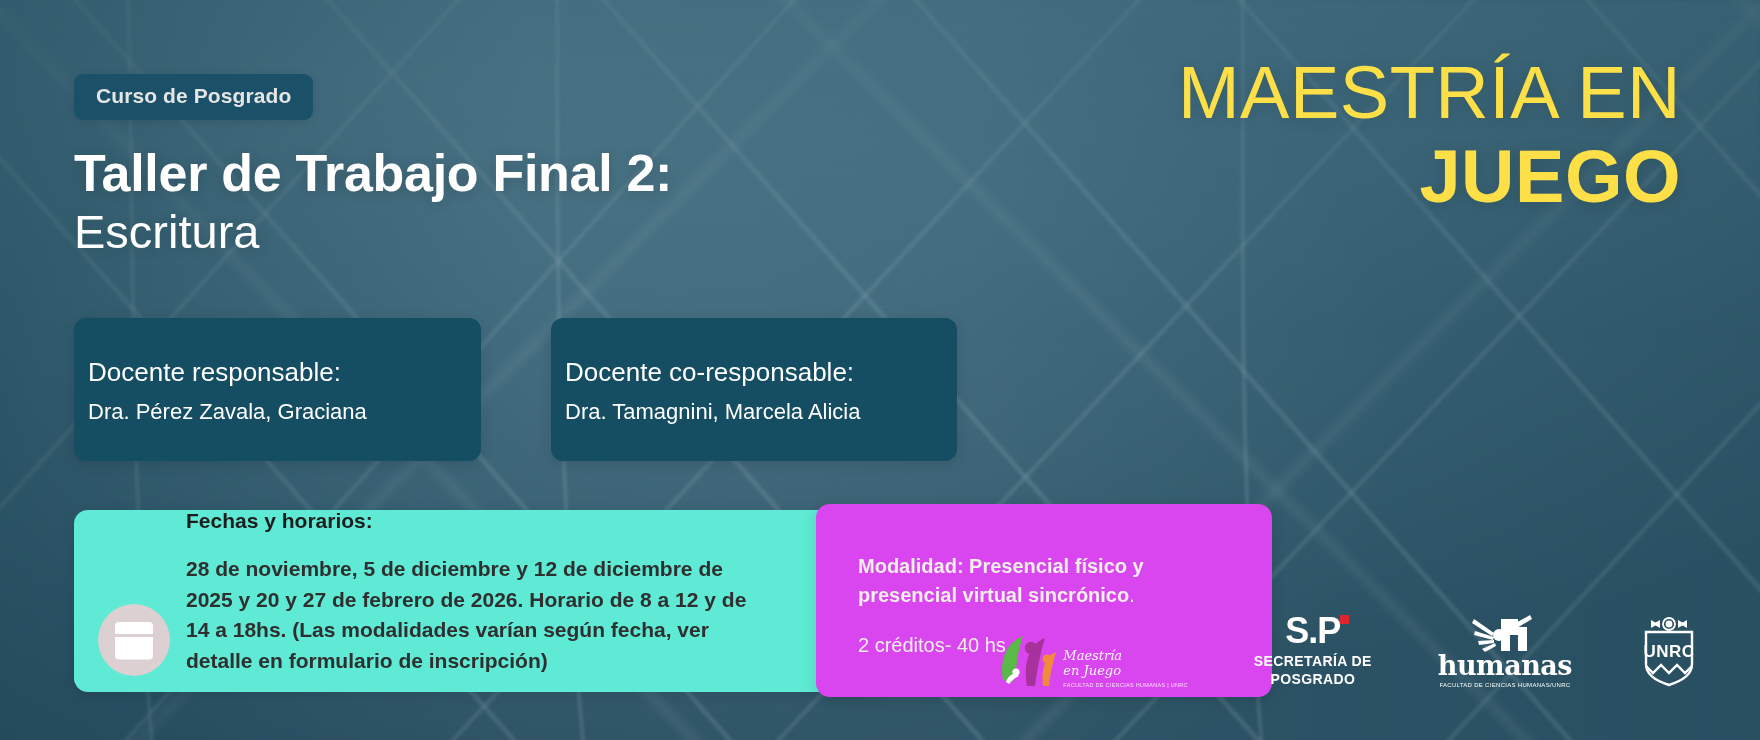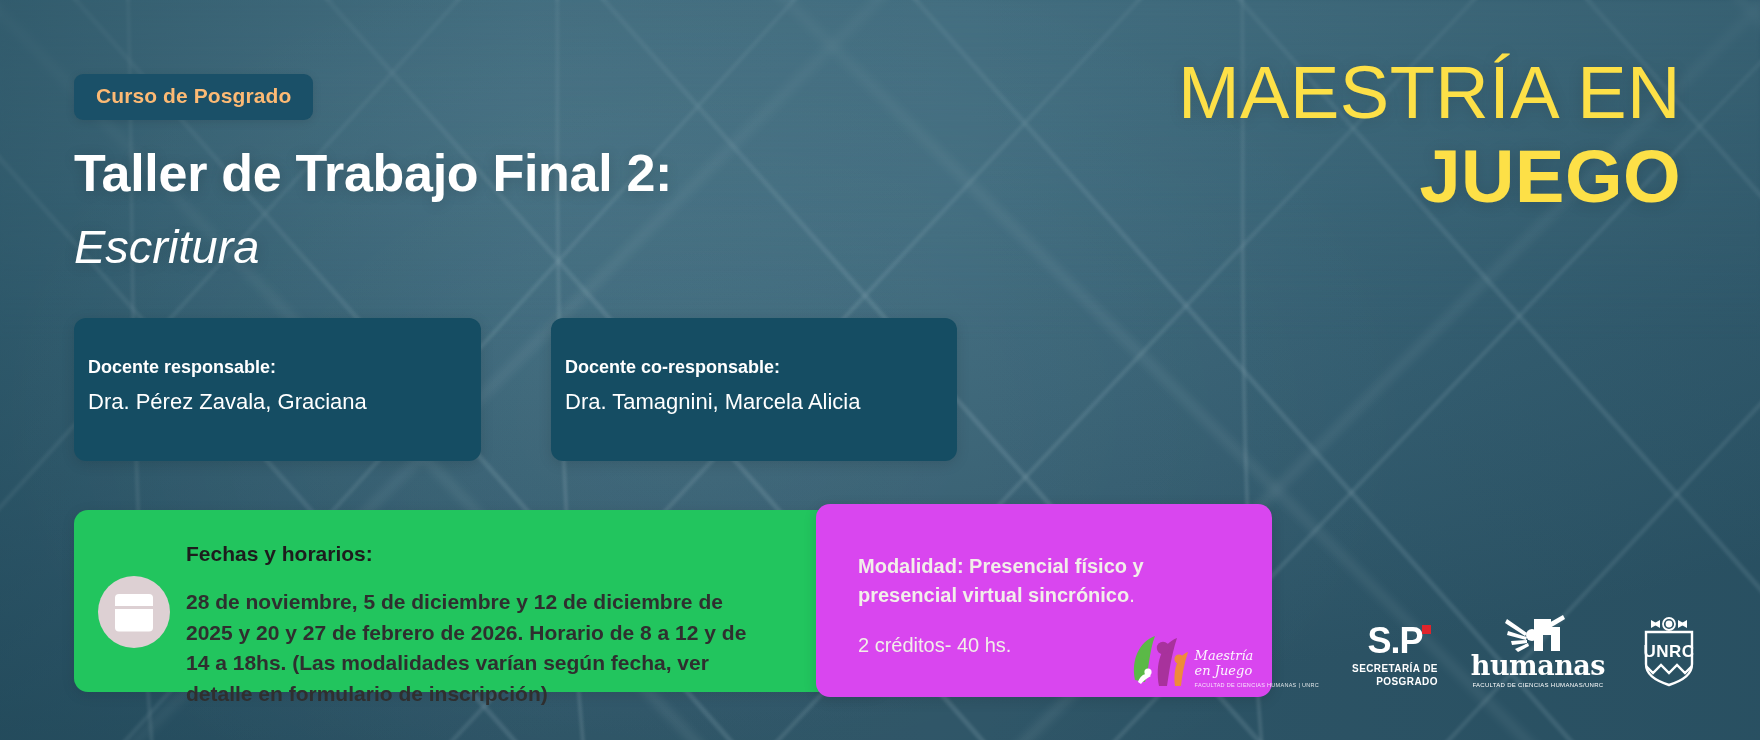--- a/index.html
+++ b/index.html
@@ -33,57 +33,56 @@
     position:absolute;left:0;top:0;width:100%;height:46%;
     background:linear-gradient(180deg, rgba(70,112,129,.55) 0%, rgba(70,112,129,0) 100%);
     filter:blur(2px);
   }
 
   
   .content{position:absolute;inset:0;}
 
   .badge{
     position:absolute;left:74px;top:74px;
-    background:#1a5068;color:#fdba74;
+    background:#1a5068;color:#e5e5e5;
     padding:10px 22px 12px 22px;border-radius:9px;
     font-size:21px;font-weight:600;letter-spacing:.1px;
     box-shadow:0 2px 10px rgba(0,0,0,.10);
   }
 
   .title-wrap{position:absolute;left:74px;top:145px;color:#ffffff;}
   .title-main{
     font-size:52px;font-weight:700;line-height:1.08;letter-spacing:-.3px;
     text-shadow:0 2px 14px rgba(0,0,0,.16);
   }
   .title-sub{
-    font-size:47px;font-weight:400;line-height:1.12;margin-top:20px;
+    font-size:47px;font-weight:400;line-height:1.12;margin-top:5px;
     text-shadow:0 2px 14px rgba(0,0,0,.16);
-    font-style:italic;
   }
 
   
   .teachers{position:absolute;left:74px;top:318px;display:flex;gap:70px;}
   .t-card{
     background:#154d63;border-radius:12px;
     width:407px;height:143px;box-sizing:border-box;
     padding:38px 0 0 14px;color:#ffffff;
     box-shadow:0 3px 14px rgba(0,0,0,.12);
   }
   .t-card.wide{width:406px;}
-  .t-role{font-size:18px;font-weight:700;line-height:1.25;}
+  .t-role{font-size:26px;font-weight:400;line-height:1.25;}
   .t-name{font-size:22px;font-weight:400;line-height:1.25;margin-top:9px;}
 
   
   .info-row{position:absolute;left:74px;top:510px;}
 
   .dates-card{
     position:absolute;left:0;top:0;
-    width:810px;height:182px;background:#22c55e;border-radius:14px;
+    width:810px;height:182px;background:#5eead4;border-radius:14px;
     box-sizing:border-box;padding:24px 26px 16px 0;
-    display:flex;align-items:flex-start;
+    display:flex;align-items:flex-end;
     box-shadow:0 3px 14px rgba(0,0,0,.10);
   }
   .cal-icon{
     flex:0 0 auto;width:72px;height:72px;border-radius:50%;
     background:#ddd0d3;margin:42px 16px 0 24px;position:relative;
   }
   .cal-body{
     position:absolute;left:50%;top:50%;transform:translate(-50%,-46%);
     width:38px;height:36px;background:#ffffff;border-radius:4px;
   }
@@ -122,36 +121,36 @@
   .maestria{
     position:absolute;right:79px;top:56px;text-align:right;color:#fde047;
     text-shadow:0 2px 16px rgba(0,0,0,.14);
   }
   .m-line1{font-size:74px;font-weight:300;letter-spacing:.5px;line-height:1.0;}
   .m-line2{font-size:74px;font-weight:700;letter-spacing:.5px;line-height:1.06;margin-top:8px;}
 
   
   .logos{
     position:absolute;right:60px;bottom:52px;
-    display:flex;align-items:flex-end;gap:33px;
+    display:flex;align-items:flex-end;gap:66px;
   }
   .logo{display:flex;flex-direction:column;align-items:center;justify-content:flex-end;}
 
   
   .mej{display:flex;align-items:flex-end;gap:4px;}
   .mej-script{
     color:#ffffff;font-family:"DejaVu Serif",serif;font-style:italic;
     font-size:13px;line-height:1.15;text-align:left;opacity:.95;
   }
   .mej-foot{font-size:5.5px;letter-spacing:.3px;color:#ffffff;opacity:.85;margin-top:3px;white-space:nowrap;}
 
   
   .sp-mark{color:#ffffff;font-size:36px;font-weight:700;letter-spacing:-1px;line-height:.95;position:relative;}
   .sp-sq{position:absolute;right:-9px;top:1px;width:9px;height:9px;background:#e0242b;}
-  .sp-cap{color:#ffffff;font-size:10px;font-weight:700;letter-spacing:.4px;line-height:1.25;text-align:right;margin-top:5px;}
+  .sp-cap{color:#ffffff;font-size:14px;font-weight:700;letter-spacing:.4px;line-height:1.25;text-align:center;margin-top:5px;}
 
   
   .hu-word{color:#ffffff;font-family:"DejaVu Serif",serif;font-size:27px;font-weight:700;line-height:.95;letter-spacing:-.5px;}
   .hu-cap{color:#ffffff;font-size:6px;letter-spacing:.3px;margin-top:3px;white-space:nowrap;}
 
   
   .unrc-word{
     position:absolute;left:0;right:0;top:26px;text-align:center;
     color:#ffffff;font-size:17px;font-weight:700;letter-spacing:.5px;
     font-family:"Liberation Sans",sans-serif;

